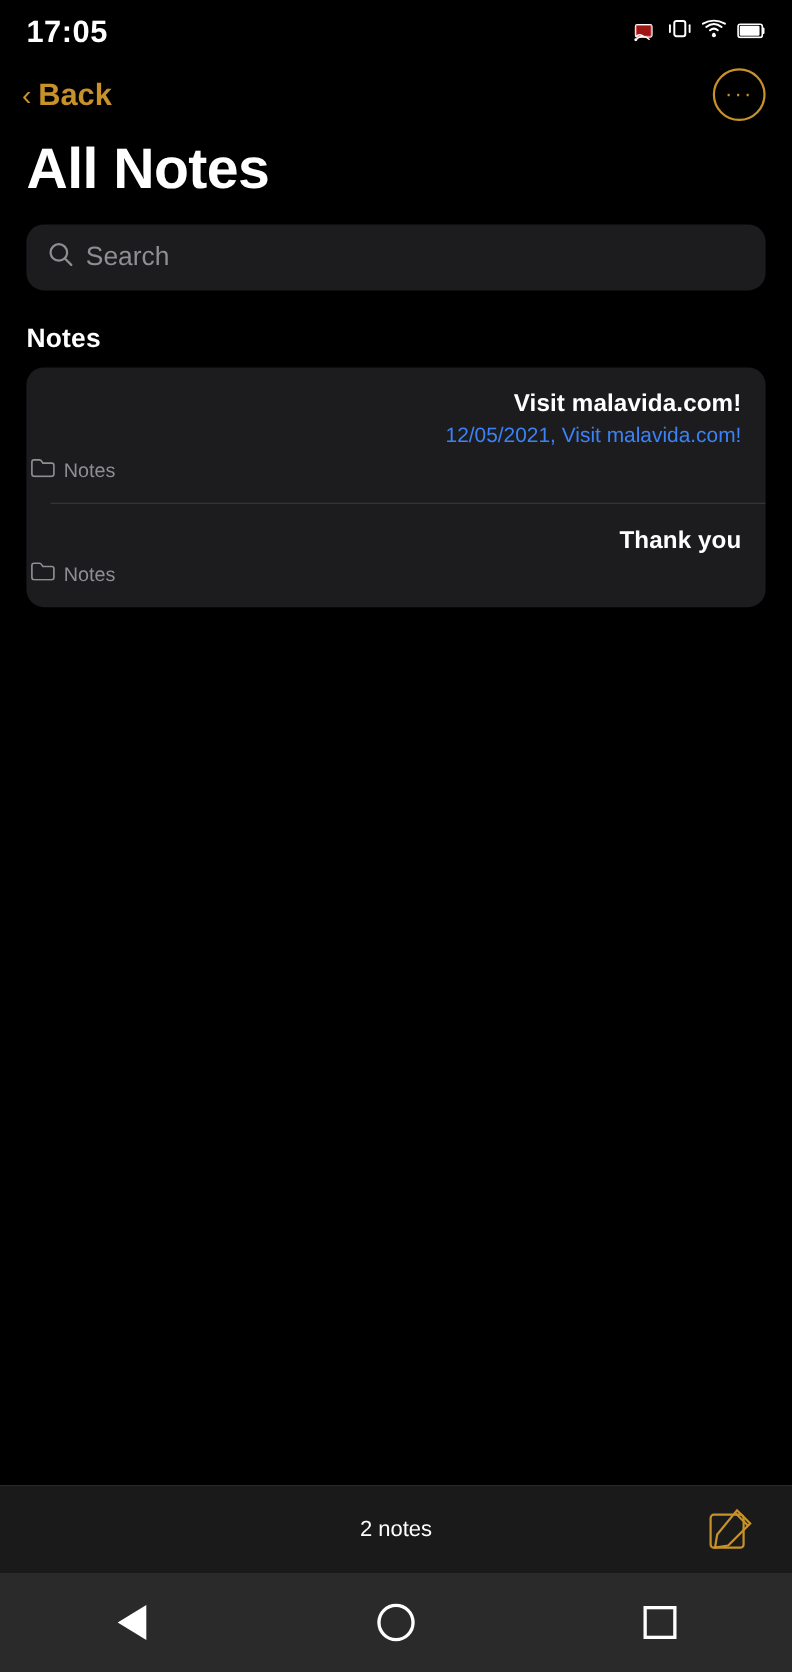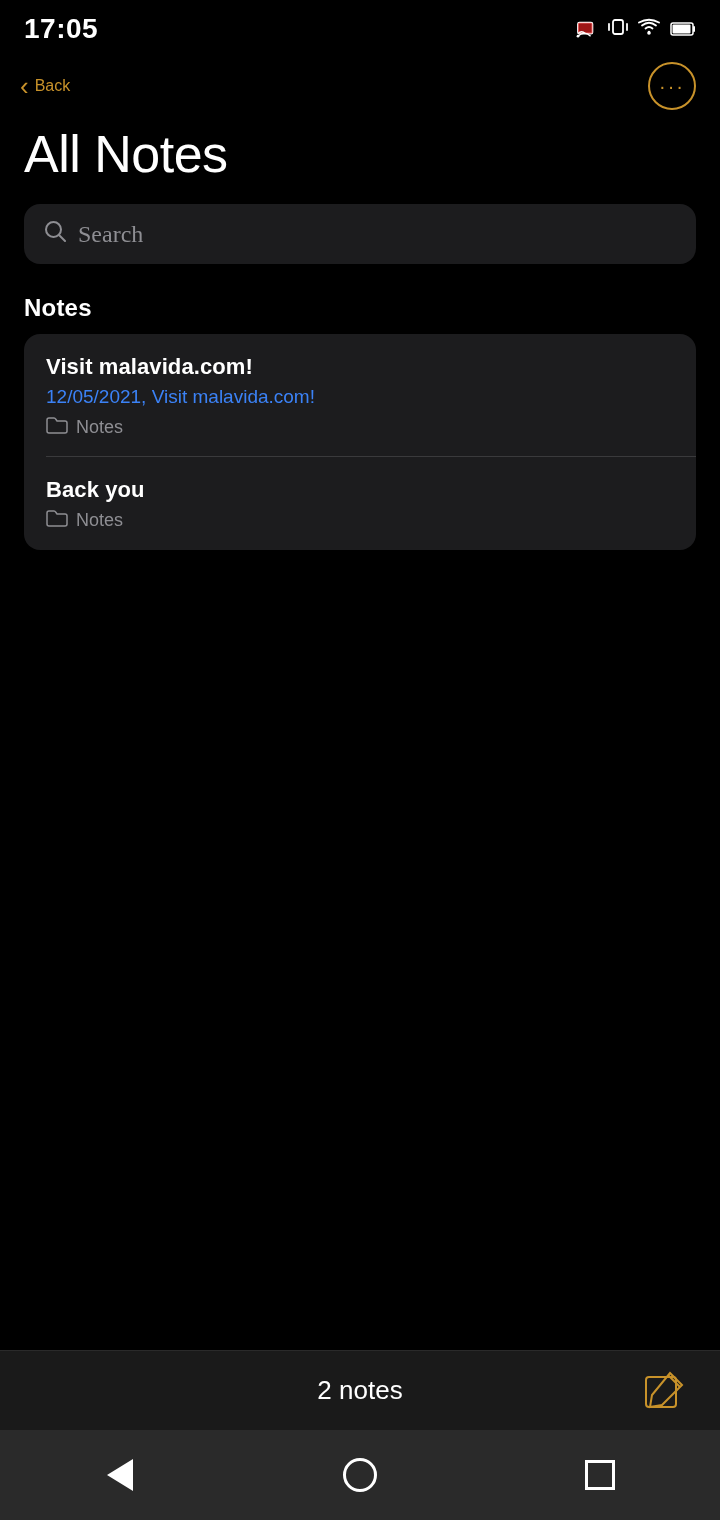--- a/index.html
+++ b/index.html
@@ -53,23 +53,23 @@
       color: #c8922a;
       font-size: 24px;
       cursor: pointer;
     }
     .back-chevron {
       font-size: 26px;
       color: #c8922a;
       line-height: 1;
     }
     .back-label {
-      font-size: 16px;
+      font-size: 28px;
       color: #c8922a;
-      font-weight: 400;
+      font-weight: 700;
     }
     .more-btn {
       width: 48px;
       height: 48px;
       border: 2px solid #c8922a;
       border-radius: 50%;
       display: flex;
       align-items: center;
       justify-content: center;
       cursor: pointer;
@@ -78,21 +78,21 @@
       color: #c8922a;
       font-size: 20px;
       letter-spacing: 2px;
       line-height: 1;
     }
 
     
     .page-title {
       padding: 4px 24px 20px 24px;
       font-size: 52px;
-      font-weight: 400;
+      font-weight: 700;
       color: #fff;
       letter-spacing: -0.5px;
     }
 
     
     .search-bar {
       margin: 0 24px 30px 24px;
       background: #1c1c1e;
       border-radius: 16px;
       display: flex;
@@ -104,21 +104,21 @@
       color: #8e8e93;
       font-size: 22px;
     }
     .search-input {
       background: transparent;
       border: none;
       outline: none;
       color: #8e8e93;
       font-size: 24px;
       flex: 1;
-      font-family: Liberation Serif, serif;
+      font-family: Liberation Sans, sans-serif;
     }
     .search-input::placeholder {
       color: #8e8e93;
     }
 
     
     .section-header {
       padding: 0 24px 12px 24px;
       font-size: 24px;
       font-weight: 600;
@@ -128,23 +128,24 @@
 
     
     .notes-list {
       margin: 0 24px;
       background: #1c1c1e;
       border-radius: 16px;
       overflow: hidden;
     }
 
     .note-item {
-      padding: 20px 22px 18px 22px;
+      padding: 20px 22px 18px 4px;
       cursor: pointer;
       position: relative;
+      text-align: right;
     }
     .note-item:not(:last-child)::after {
       content: '';
       position: absolute;
       bottom: 0;
       left: 22px;
       right: 0;
       height: 1px;
       background: #3a3a3c;
     }
@@ -184,21 +185,21 @@
       right: 0;
       height: 80px;
       background: #1a1a1a;
       display: flex;
       align-items: center;
       justify-content: space-between;
       padding: 0 30px;
       border-top: 1px solid #2a2a2a;
     }
     .notes-count {
-      font-size: 26px;
+      font-size: 20px;
       color: #fff;
       font-weight: 400;
       flex: 1;
       text-align: center;
     }
     .compose-btn {
       width: 52px;
       height: 52px;
       display: flex;
       align-items: center;
@@ -350,21 +351,21 @@
       <span class="folder-icon">
         <svg width="22" height="18" viewBox="0 0 22 18" fill="none">
           <path d="M1 4 Q1 2 3 2 L8 2 Q9 2 10 3.5 L11 5 L19 5 Q21 5 21 7 L21 15 Q21 17 19 17 L3 17 Q1 17 1 15 Z" stroke="#8e8e93" stroke-width="1.5" fill="none"></path>
         </svg>
       </span>
       <span>Notes</span>
     </div>
   </div>
 
   <div class="note-item">
-    <div class="note-title">Back you</div>
+    <div class="note-title">Thank you</div>
     <div class="note-folder">
       <span class="folder-icon">
         <svg width="22" height="18" viewBox="0 0 22 18" fill="none">
           <path d="M1 4 Q1 2 3 2 L8 2 Q9 2 10 3.5 L11 5 L19 5 Q21 5 21 7 L21 15 Q21 17 19 17 L3 17 Q1 17 1 15 Z" stroke="#8e8e93" stroke-width="1.5" fill="none"></path>
         </svg>
       </span>
       <span>Notes</span>
     </div>
   </div>
 

